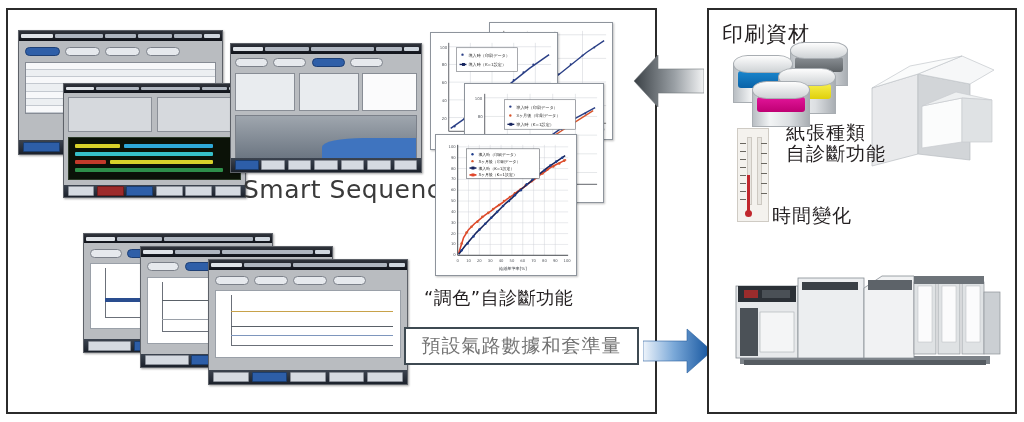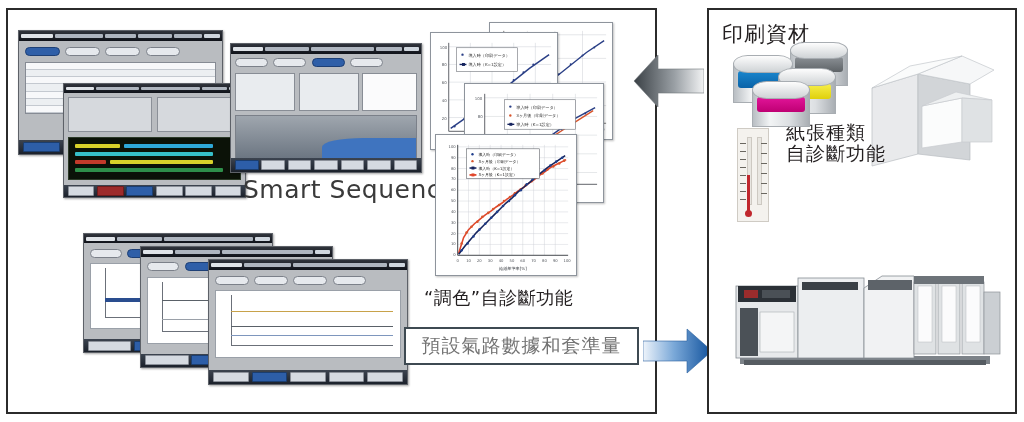--- a/index.html
+++ b/index.html
@@ -636,20 +636,21 @@
       <div class="tick" style="left:23px;top:44px;"></div>
     <div class="tick" style="left:23px;top:54px;"></div>
       <div class="tick" style="left:23px;top:64px;"></div>
   </div>
 
   <div class="cap" id="cap-paper">
     <div>紙張種類</div>
     <div>自診斷功能</div>
   </div>
 
+  <div class="cap" id="cap-time">時間變化</div>
 
   <svg id="press" viewBox="0 0 276 112">
     <rect x="12" y="94" width="250" height="8" fill="#7d8389"></rect>
     <rect x="16" y="98" width="242" height="5" fill="#565c62"></rect>
     <rect x="8" y="24" width="62" height="72" fill="#e7e9eb" stroke="#878d93" stroke-width=".8"></rect>
     <rect x="10" y="24" width="58" height="16" fill="#2b3036"></rect>
     <rect x="16" y="28" width="14" height="8" fill="#9b2c2c"></rect>
     <rect x="34" y="28" width="28" height="8" fill="#4a5056"></rect>
     <rect x="12" y="46" width="18" height="48" fill="#4b5157"></rect>
     <rect x="32" y="50" width="34" height="40" fill="#f4f5f6" stroke="#a9aeb3" stroke-width=".6"></rect>

